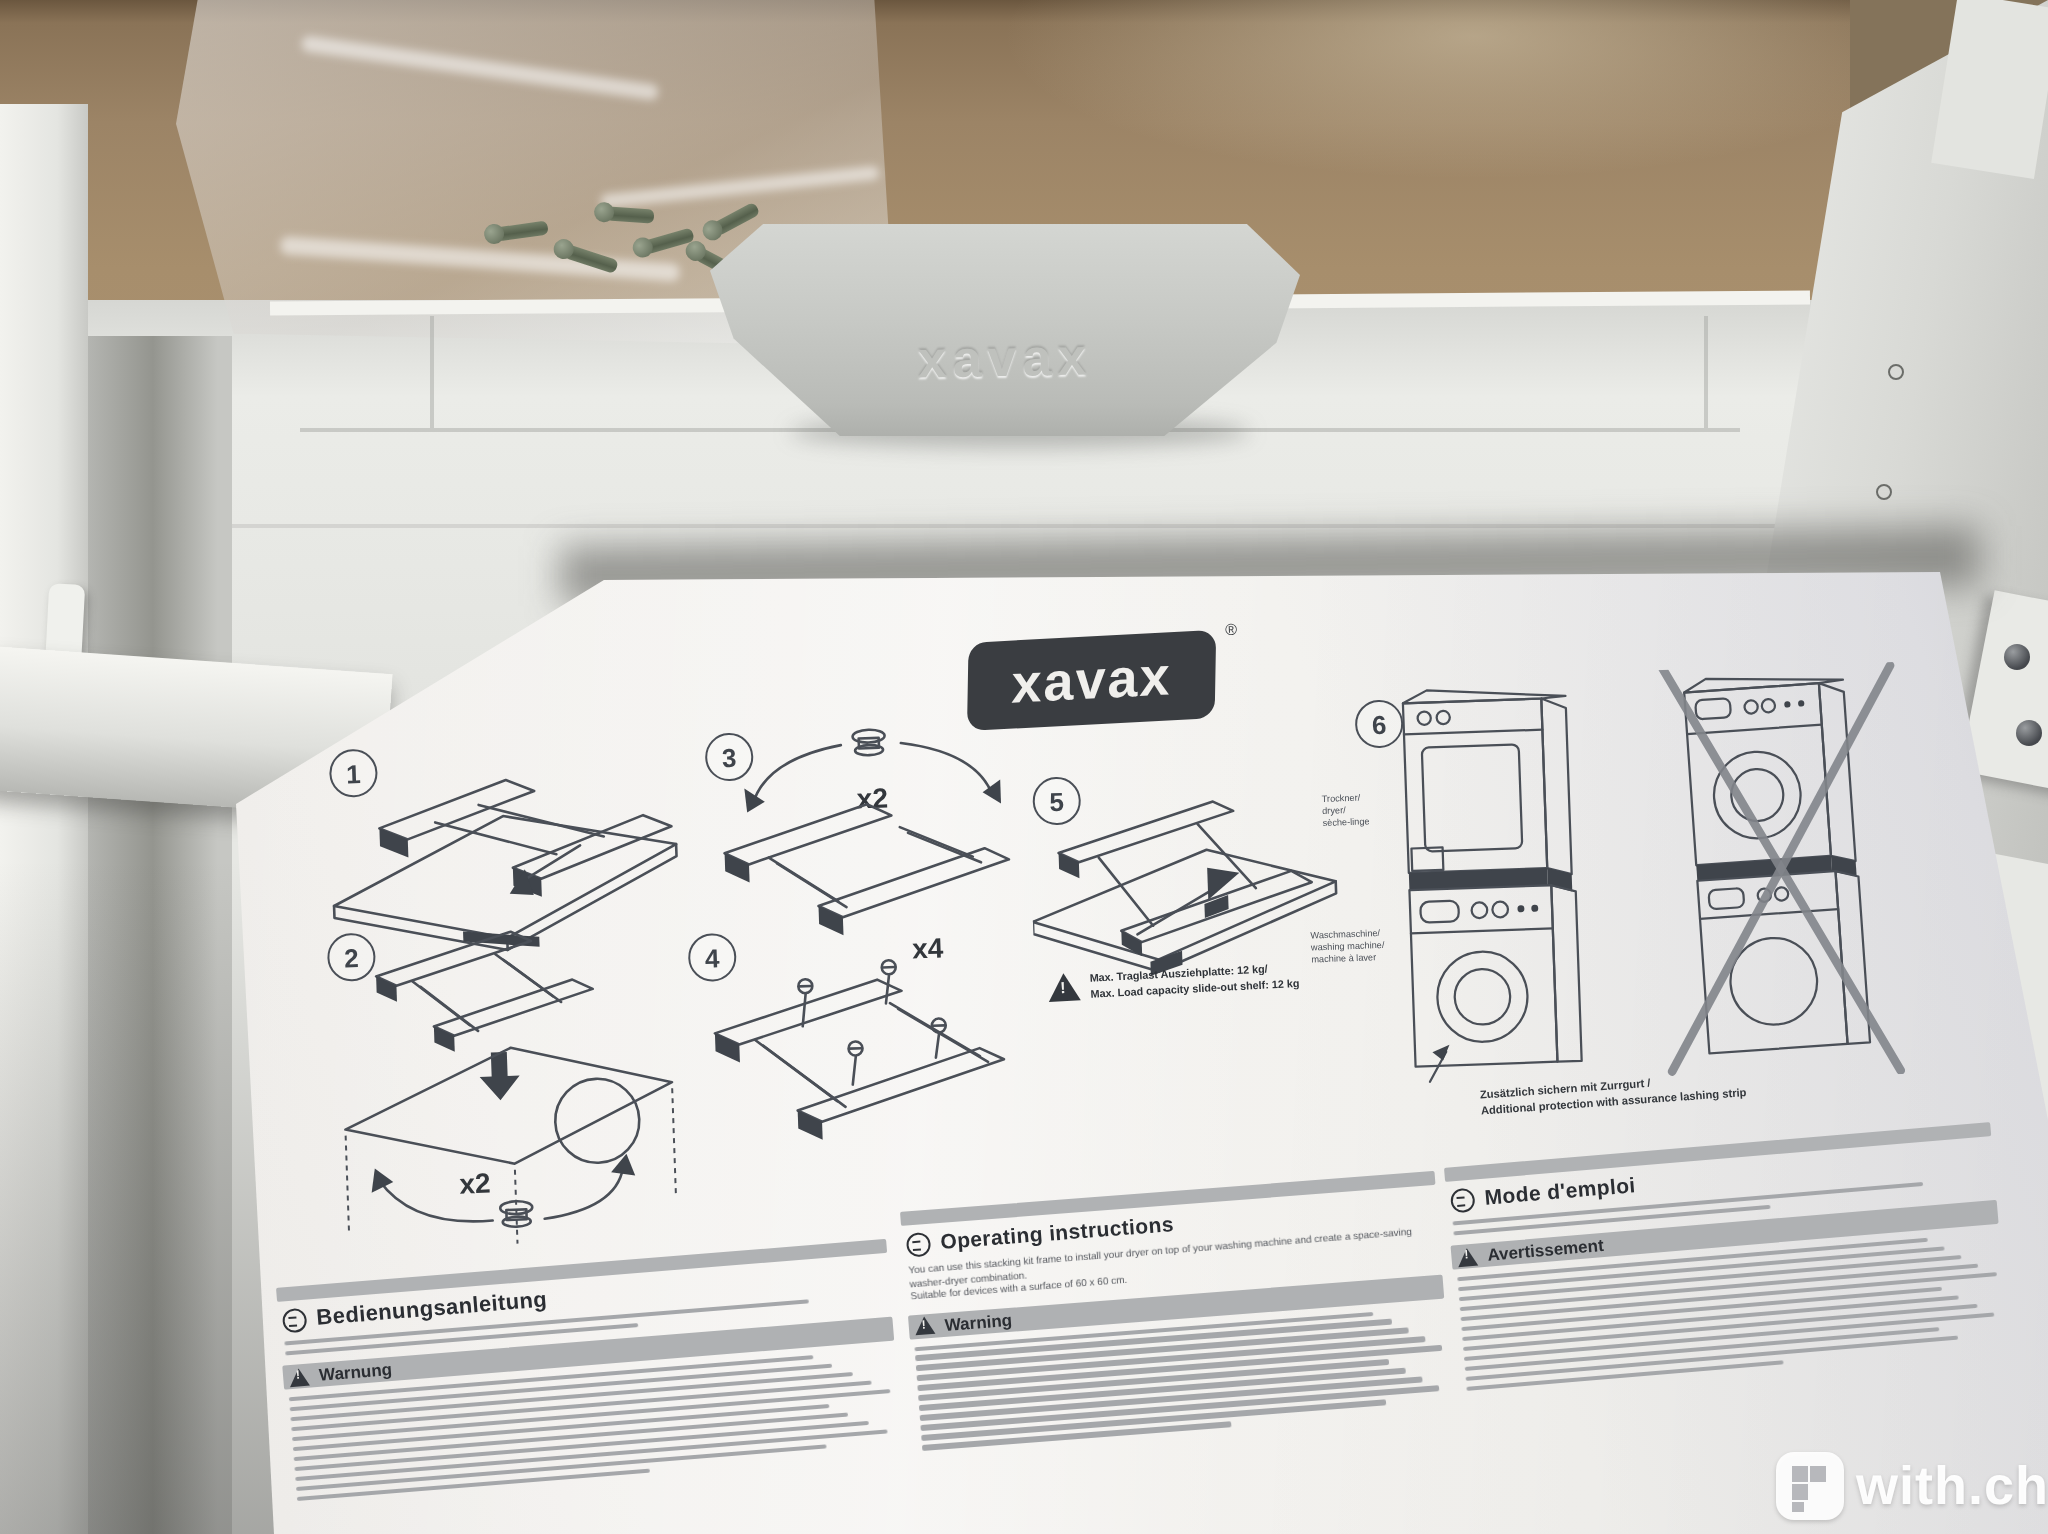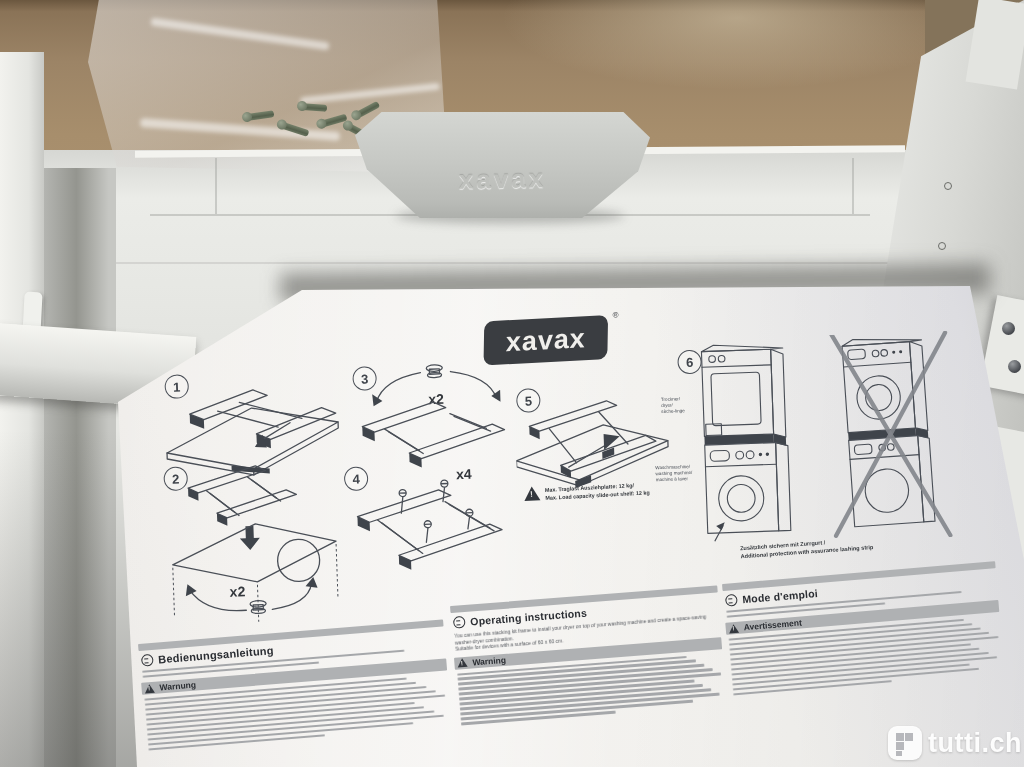--- a/index.html
+++ b/index.html
@@ -456,16 +456,16 @@
       </div>
   </div>
 
   <div class="abs watermark">
     <div class="wm-ic">
       <div class="wm-px" style="left:8px;top:7px;width:8px;height:8px;"></div>
       <div class="wm-px" style="left:17px;top:7px;width:8px;height:8px;"></div>
       <div class="wm-px" style="left:8px;top:16px;width:8px;height:8px;"></div>
       <div class="wm-px" style="left:8px;top:25px;width:6px;height:5px;"></div>
     </div>
-    <div class="wm-text">tutti.ch</div>
+    <div class="wm-text">with.ch</div>
   </div>
 
 </div>
 
 </body></html>

